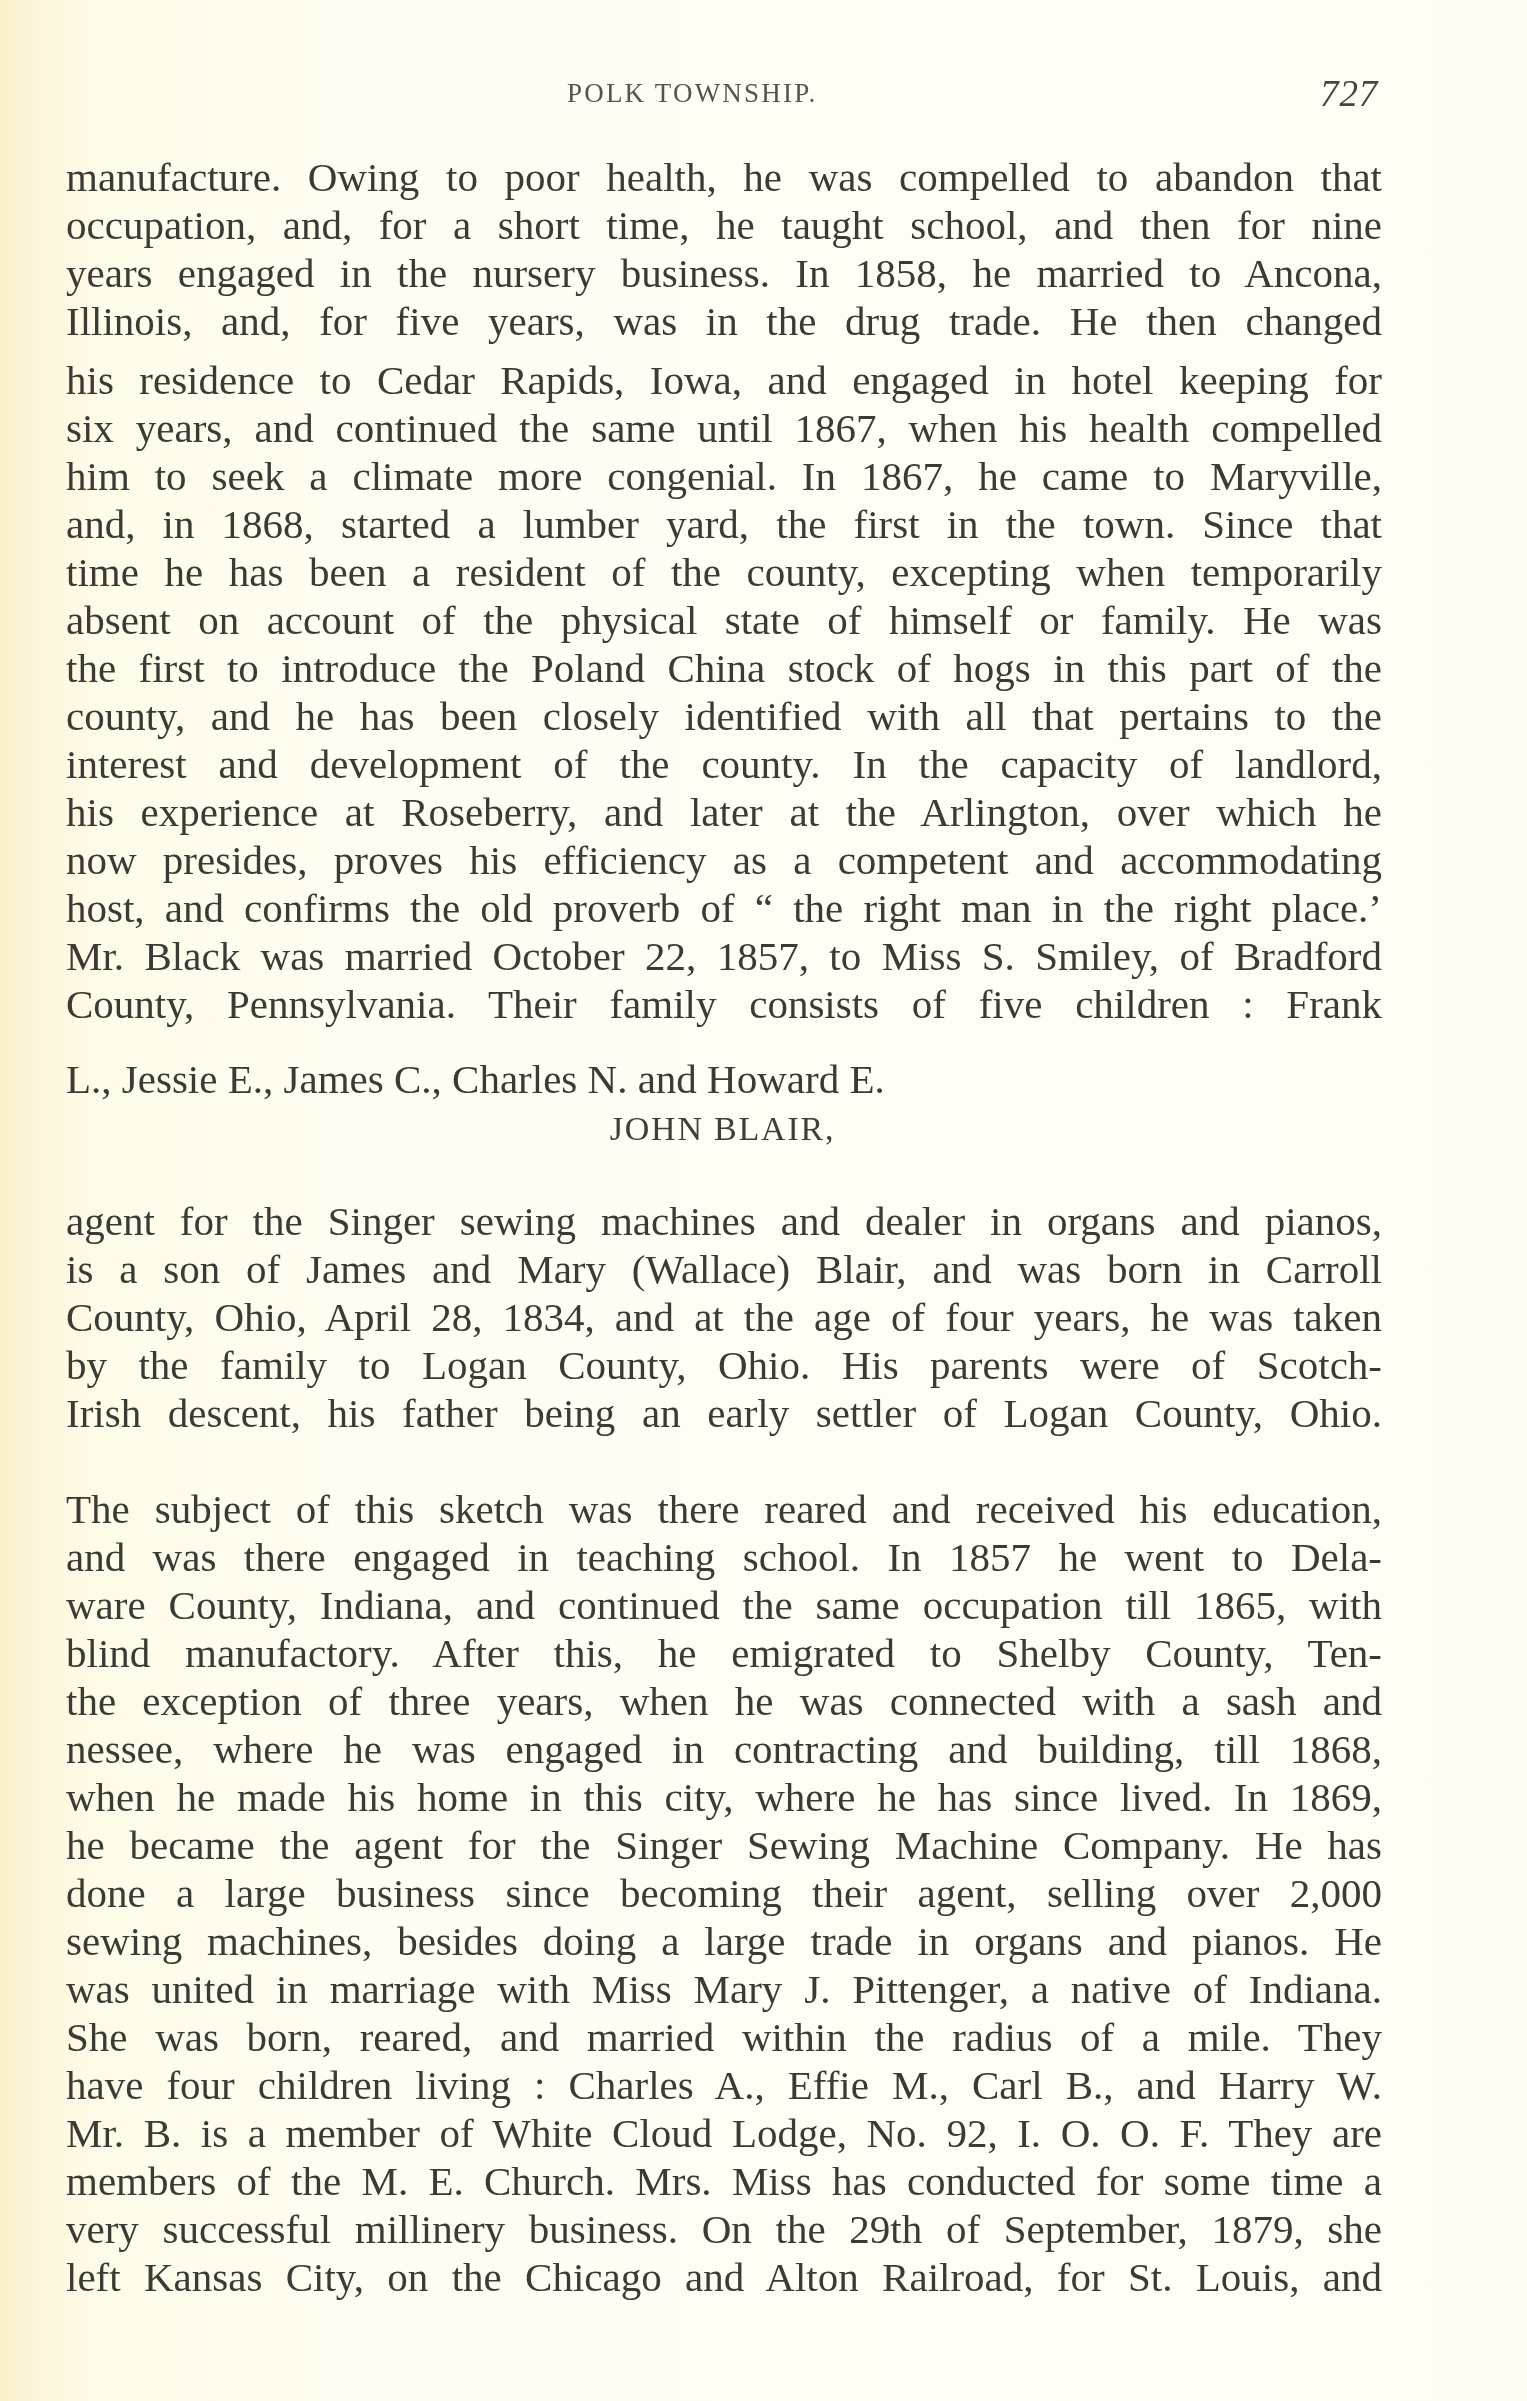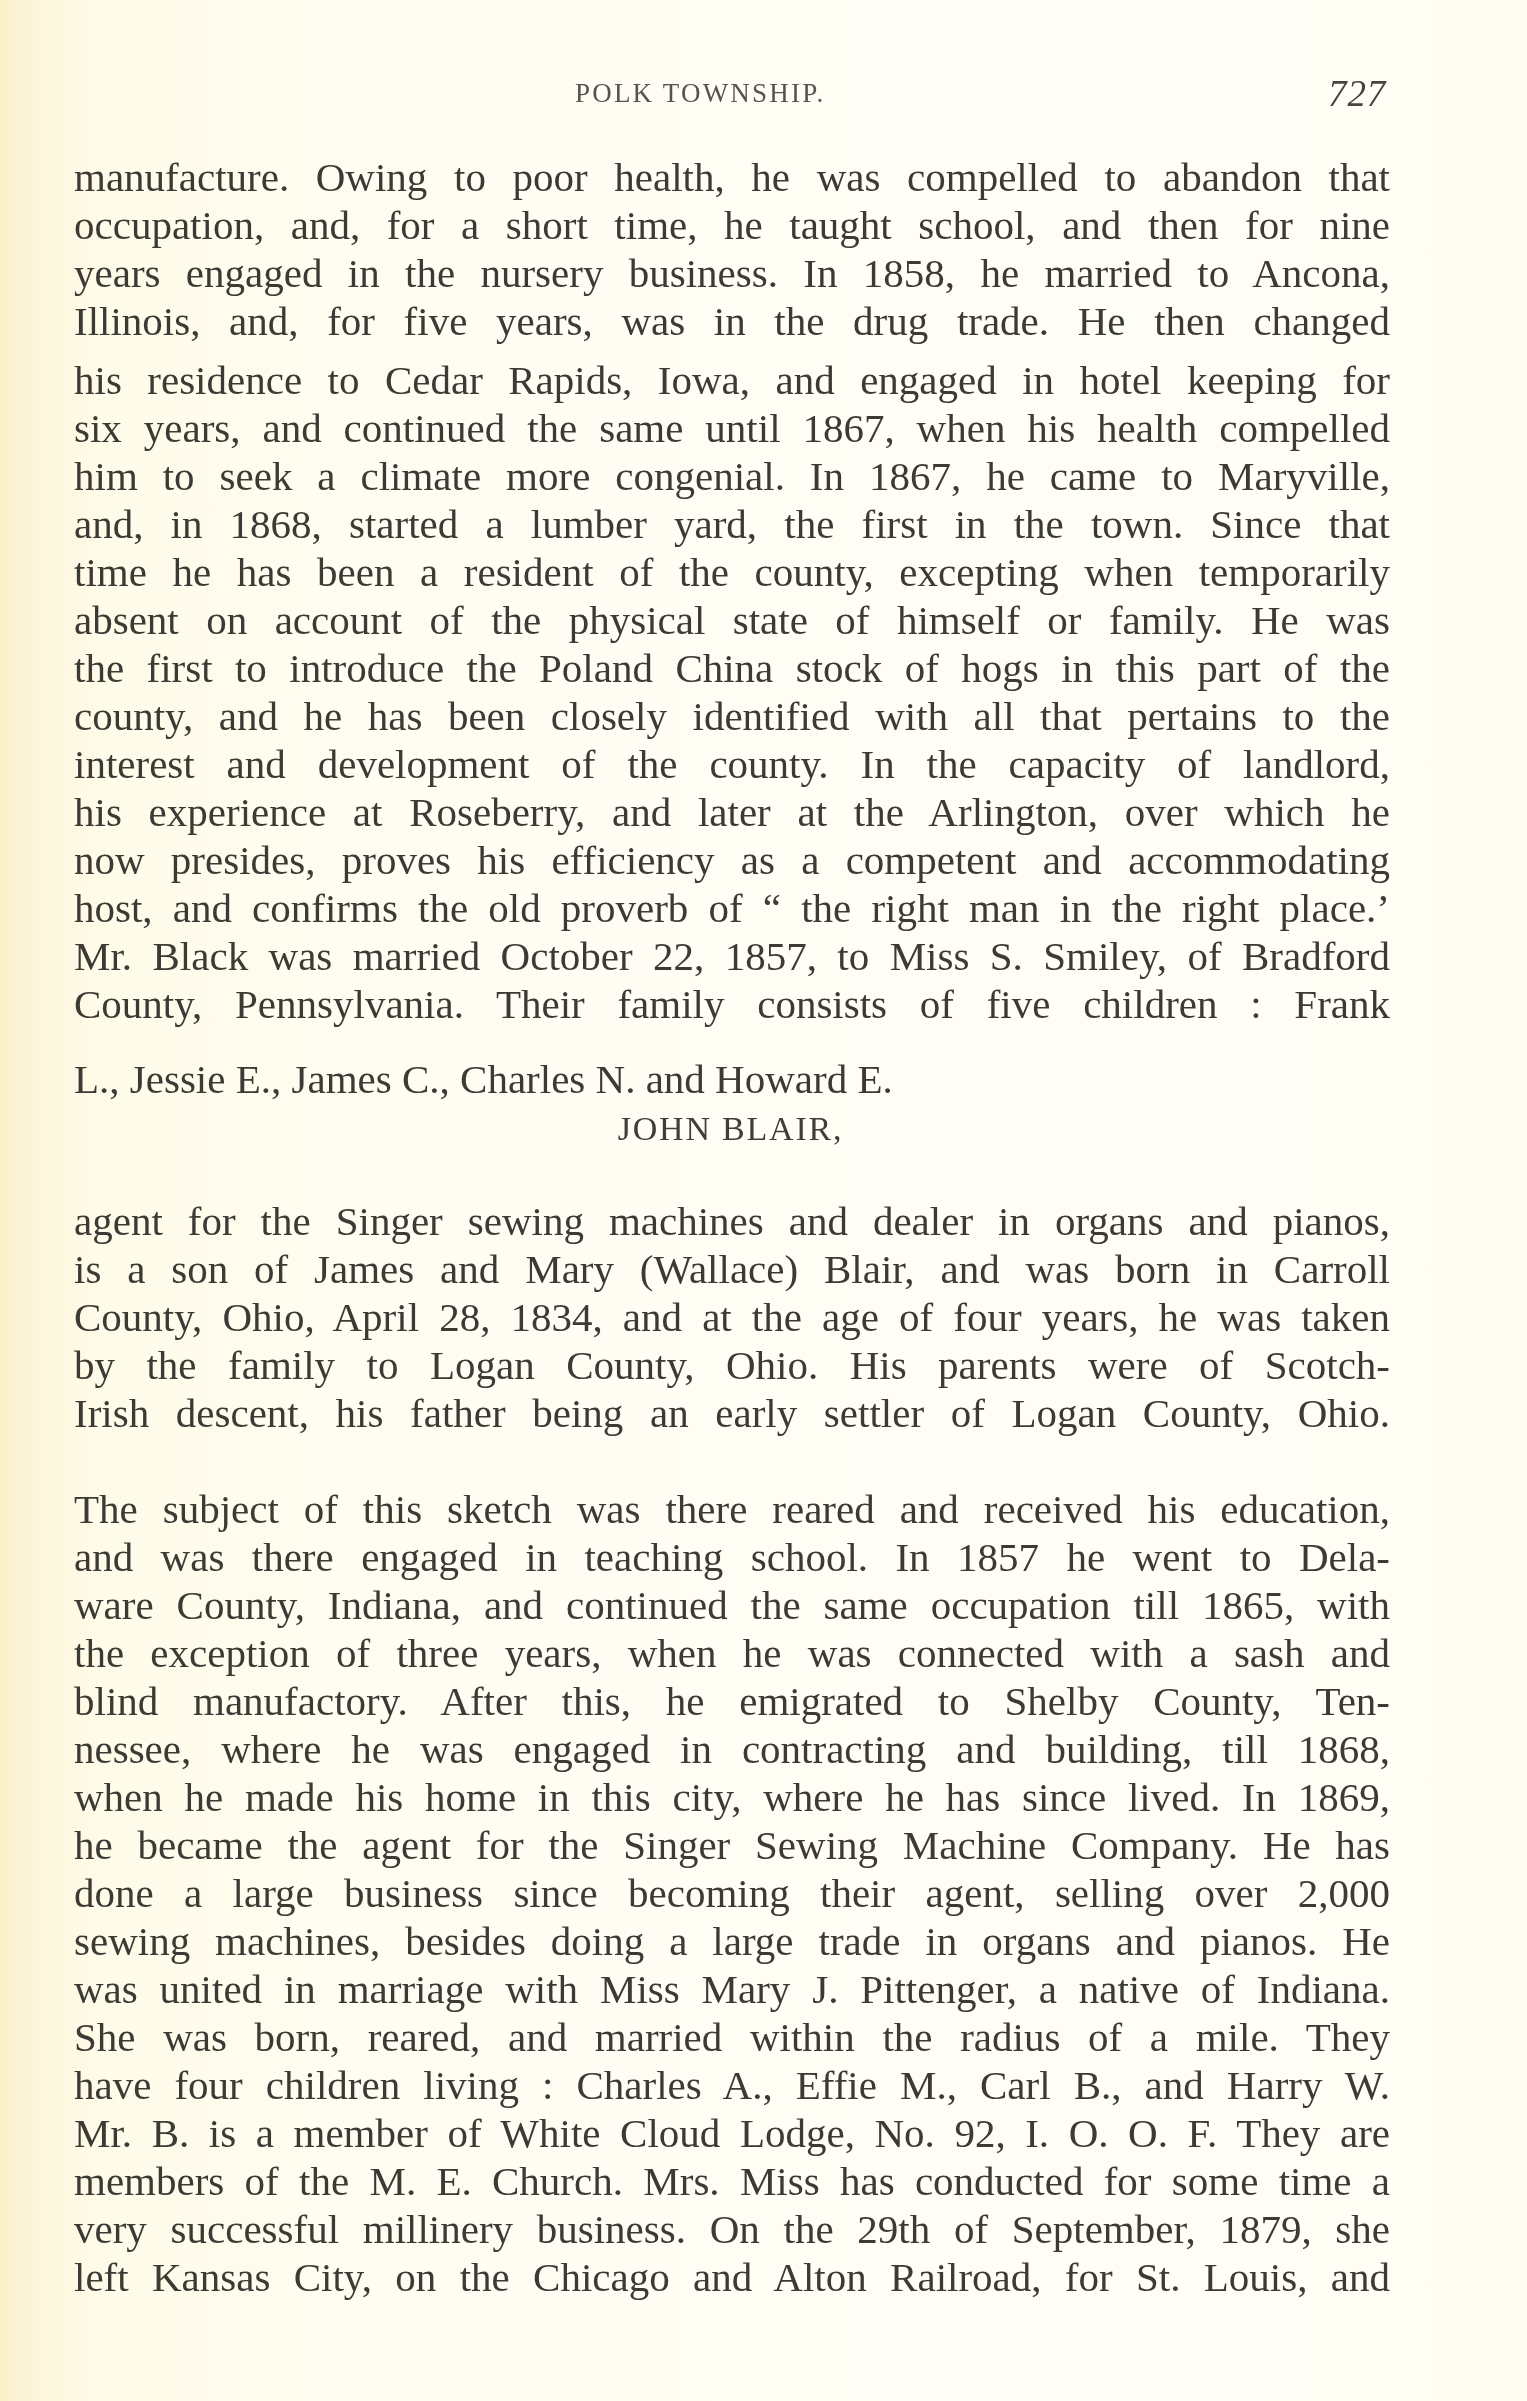--- a/index.html
+++ b/index.html
@@ -70,21 +70,21 @@
     letter-spacing: 1.8px;
     color: #3f3e37;
   }
   .section-heading span {
     position: relative;
     left: -41px;
   }
   .block-2 { top: 1197px; }
   .page {
     position: absolute;
-    left: 8px; top: 0;
+    left: 0; top: 0;
     width: 1367px; height: 2401px; padding-left: 24px;
   }
 </style>
 </head>
 <body>
 
 <div class="page">
 
   <div class="running-head">
     <span class="running-title">POLK TOWNSHIP.</span>
@@ -119,22 +119,22 @@
 
   <div class="text-block block-2">
     <span class="line" style="white-space: normal;">agent for the Singer sewing machines and dealer in organs and pianos,</span>
     <span class="line" style="white-space: normal;">is a son of James and Mary (Wallace) Blair, and was born in Carroll</span>
     <span class="line" style="white-space: normal;">County, Ohio, April 28, 1834, and at the age of four years, he was taken</span>
     <span class="line" style="white-space: normal;">by the family to Logan County, Ohio.  His parents were of Scotch-</span>
     <span class="line" style="white-space: normal;">Irish descent, his father being an early settler of Logan County, Ohio.</span>
     <span class="line" style="white-space: normal; margin-top: 48px;">The subject of this sketch was there reared and received his education,</span>
     <span class="line" style="white-space: normal;">and was there engaged in teaching school.  In 1857 he went to Dela-</span>
     <span class="line" style="white-space: normal;">ware County, Indiana, and continued the same occupation till 1865, with</span>
+    <span class="line" style="white-space: normal;">blind manufactory.  After this, he emigrated to Shelby County, Ten-</span>
     <span class="line" style="white-space: normal;">the exception of three years, when he was connected with a sash and</span>
-    <span class="line" style="white-space: normal;">blind manufactory.  After this, he emigrated to Shelby County, Ten-</span>
     <span class="line" style="white-space: normal;">nessee, where he was engaged in contracting and building, till 1868,</span>
     <span class="line" style="white-space: normal;">when he made his home in this city, where he has since lived.  In 1869,</span>
     <span class="line" style="white-space: normal;">he became the agent for the Singer Sewing Machine Company.  He has</span>
     <span class="line" style="white-space: normal;">done a large business since becoming their agent, selling over 2,000</span>
     <span class="line" style="white-space: normal;">sewing machines, besides doing a large trade in organs and pianos.  He</span>
     <span class="line" style="white-space: normal;">was united in marriage with Miss Mary J. Pittenger, a native of Indiana.</span>
     <span class="line" style="white-space: normal;">She was born, reared, and married within the radius of a mile.  They</span>
     <span class="line" style="white-space: normal;">have four children living : Charles A., Effie M., Carl B., and Harry W.</span>
     <span class="line" style="white-space: normal;">Mr. B. is a member of White Cloud Lodge, No. 92, I. O. O. F.  They are</span>
     <span class="line" style="white-space: normal;">members of the M. E. Church.  Mrs. Miss has conducted for some time a</span>

